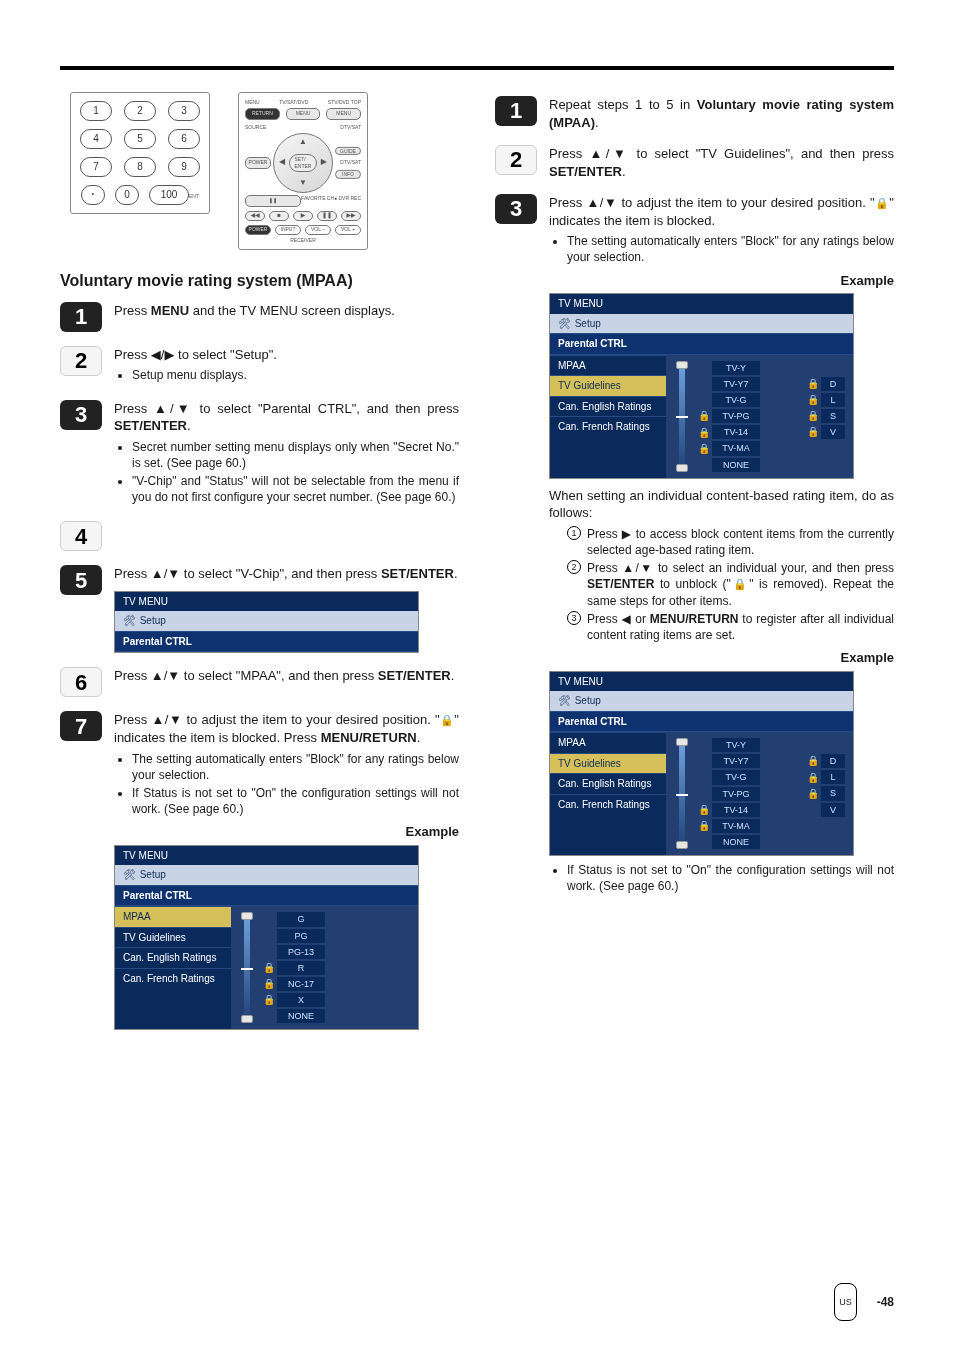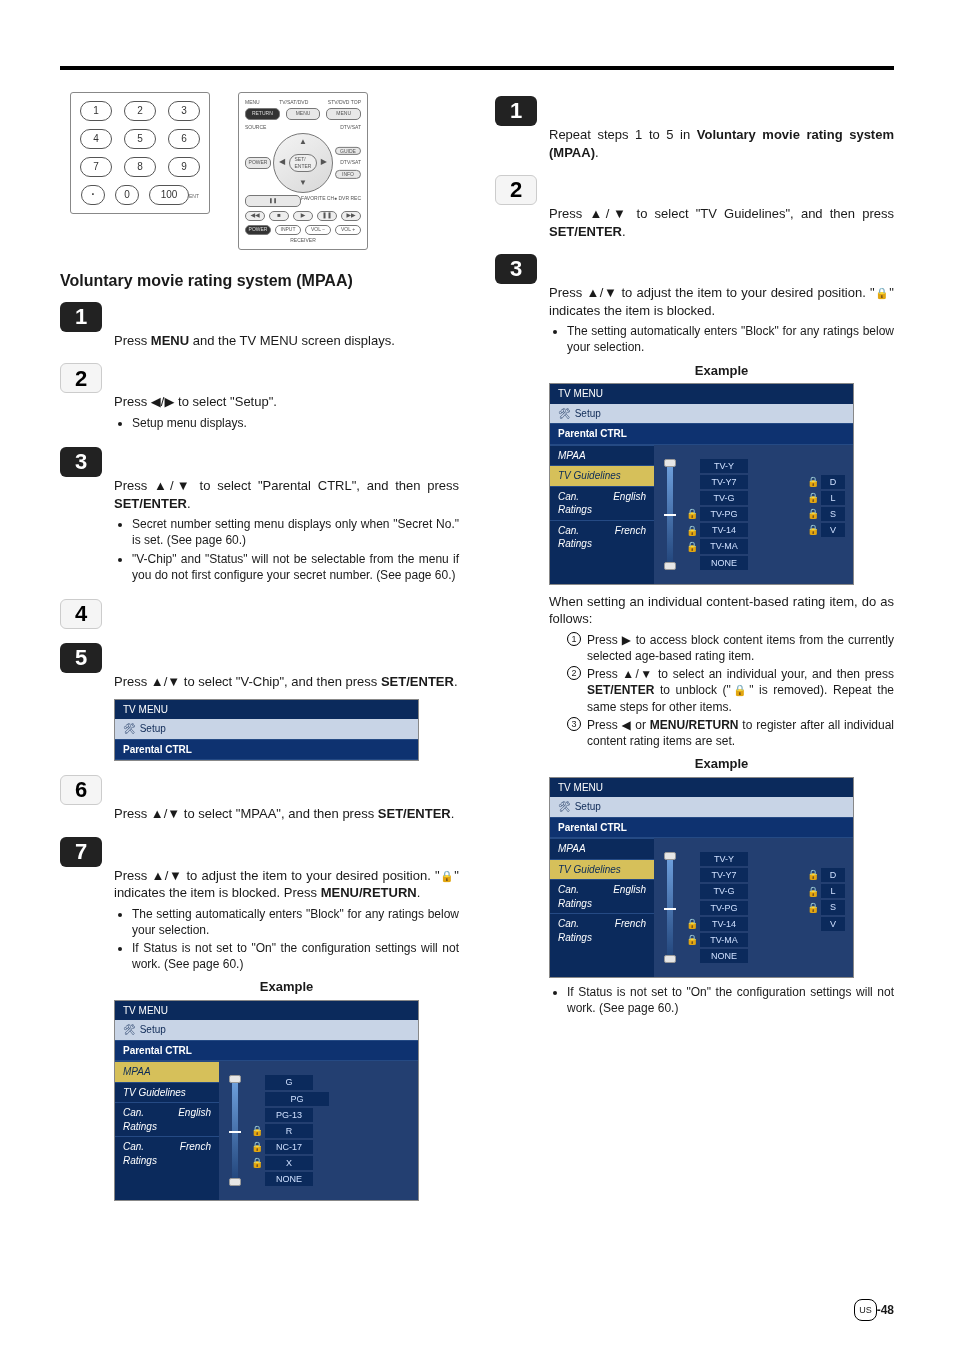--- a/index.html
+++ b/index.html
@@ -79,53 +79,53 @@
   .section-title { font-size:16px; font-weight:bold; margin:14px 0 10px 0; }
 
   
   .step { display:flex; gap:12px; margin:8px 0 14px 0; }
   .step .bubble {
     width:42px; height:30px; border-radius:6px; display:flex; align-items:center; justify-content:center;
     font-size:22px; font-weight:bold; flex:none;
   }
   .bubble.dark  { background:var(--step-dark); color:#fff; }
   .bubble.light { background:var(--step-light); color:#000; border:1px solid #ccc; }
-  .step .body { flex:1; text-align:justify;margin-top:30px; }
+  .step .body { flex:1; text-align:justify; }
   .step ul { margin:4px 0 0 0; padding-left:18px; }
   .step li { text-align:justify; margin-bottom:2px; font-size:12px; }
   .b { font-weight:bold; }
   .sym { font-family:Arial, sans-serif; }
   .lock-sym::before { content:"🔒"; font-size:11px; }
 
   
-  .example-cap { text-align:center; font-weight:bold; margin:6px 0 4px 0; }
+  .example-cap { text-align:right; font-weight:bold; margin:6px 0 4px 0; }
   .tvmenu {
     width:305px; border:1px solid #888;
     background:var(--menu-navy); color:#fff; font-size:10px;
   }
   .tvmenu .bar { background:var(--menu-navy); padding:3px 8px; font-weight:normal; }
   .tvmenu .tab { background:var(--menu-light); color:#102b57; padding:3px 8px; }
   .tvmenu .tab.icon::before {
     content:"🛠"; margin-right:4px; font-size:10px;
   }
   .tvmenu .hdr { background:#0e3270; padding:3px 8px; font-weight:bold; border-top:1px solid #254a84; border-bottom:1px solid #254a84; }
   .tvmenu .body-area {
     display:flex; min-height:115px;
   }
   .tvmenu .sidebar {
-    width:104px; background:var(--menu-navy);font-style:italic;
+    width:116px; background:var(--menu-navy);
   }
   .tvmenu .sidebar .item {
     padding:3px 8px; border-top:1px solid #254a84;
   }
   .tvmenu .sidebar .item.hi {
     background:var(--menu-hi); color:#0a2a58;
   }
   .tvmenu .main {
-    flex:1; background:#233f71; display:flex; gap:8px; padding:14px 8px;
+    flex:1; background:#233f71; display:flex; gap:8px; padding:6px 8px;
   }
   .slider-col { display:flex; flex-direction:column; align-items:center; width:16px; }
   .slider-track {
     width:6px; flex:1; background:linear-gradient(#6fa1de,#21447a); position:relative; border-radius:2px;
     margin:4px 0;
   }
   .slider-tick { position:absolute; left:-3px; width:12px; height:2px; background:#fff; }
   .slider-thumb {
     width:12px; height:8px; background:#e6e6e6; border:1px solid #999; border-radius:2px; margin:0;
     position:absolute; left:-3px;
@@ -149,21 +149,21 @@
     align-items:center; justify-content:center; font-size:9px; margin-right:4px; flex:none;
   }
   .clist { list-style:none; padding-left:0; margin-top:4px; }
   .clist li { display:flex; gap:2px; text-align:justify; margin-bottom:2px; font-size:12px; }
   .clist li .txt { flex:1; }
 
   .page-num {
     position:absolute; right:60px; bottom:30px; font-size:12px;
   }
   .page-num .us {
-    display:inline-block; border:1px solid #000; border-radius:8px; padding:4px 4px; font-size:9px; vertical-align:1px; margin-right:0;
+    display:inline-block; border:1px solid #000; border-radius:8px; padding:12px 4px; font-size:9px; vertical-align:1px; margin-right:20px;
   }
 </style>
 </head>
 <body>
 
 <div class="page">
   <hr class="rule">
 
   <div class="cols">
 
@@ -329,21 +329,21 @@
                     <div class="slider-thumb" style="bottom:-4px;"></div>
                   </div>
                 </div>
                 <div class="rating-col" id="mpaa-ratings">
                     <div class="row">
                       <span class="lock"></span>
                       <span class="lab" style="width: 48px;">G</span>
                     </div>
                     <div class="row">
                       <span class="lock"></span>
-                      <span class="lab" style="width: 64px;">PG</span>
+                      <span class="lab" style="width: 48px;">PG</span>
                     </div>
                     <div class="row">
                       <span class="lock"></span>
                       <span class="lab" style="width: 48px;">PG-13</span>
                     </div>
                     <div class="row">
                       <span class="lock">🔒</span>
                       <span class="lab" style="width: 48px;">R</span>
                     </div>
                     <div class="row">

